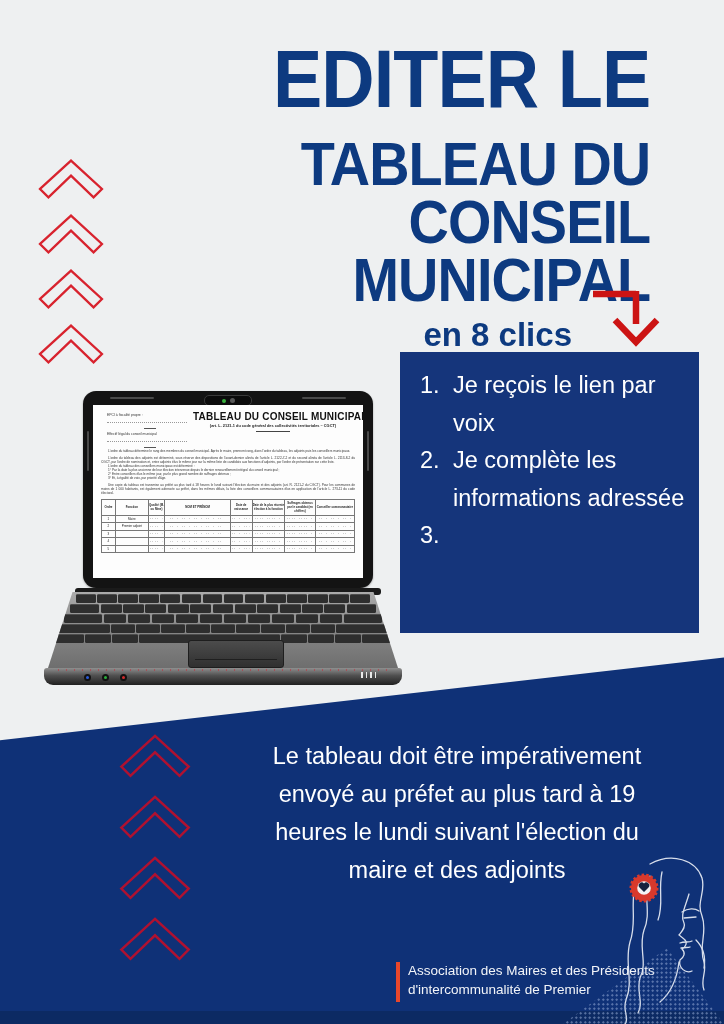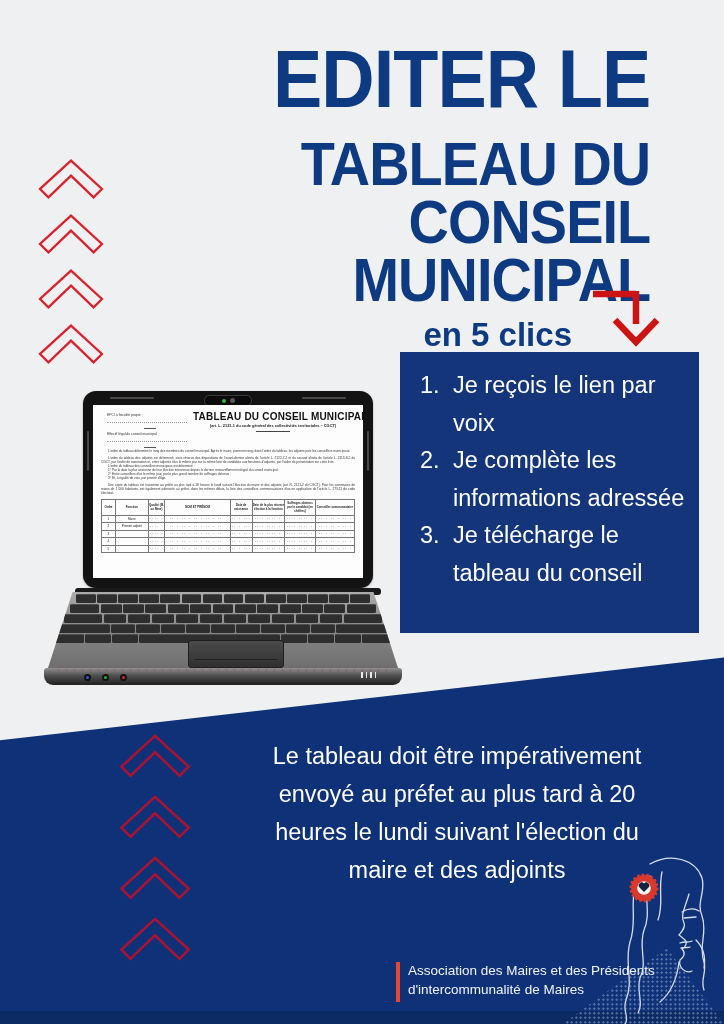--- a/index.html
+++ b/index.html
@@ -112,41 +112,40 @@
     <svg width="70" height="46">
         <use href="#chev"></use>
       </svg>
   </div>
 
   <div class="title-block">
     <div class="title-line t0">EDITER LE</div>
     <div class="title-line t1">TABLEAU DU</div>
     <div class="title-line t2">CONSEIL</div>
     <div class="title-line t3">MUNICIPAL</div>
-    <div class="subtitle">en 5 clics</div>
+    <div class="subtitle">en 8 clics</div>
   </div>
 
   <svg class="arrow-down" width="80" height="66" viewBox="0 0 80 66">
     <path d="M5,8 H48" stroke="var(--red,#cc1414)" stroke-width="6.5" fill="none"></path>
     <path d="M48,5 V38" stroke="var(--red,#cc1414)" stroke-width="6.5" fill="none"></path>
     <path d="M27,34 L48,56 L69,34" stroke="var(--red,#cc1414)" stroke-width="6.5" fill="none" stroke-linejoin="miter"></path>
   </svg>
 
   <div class="steps-panel">
     <div class="step">
       <span class="num">1.</span>
       <span class="txt">Je reçois le lien par voix</span>
     </div>
     <div class="step">
       <span class="num">2.</span>
       <span class="txt">Je complète les informations adressée</span>
     </div>
     <div class="step">
       <span class="num">3.</span>
-      <span class="txt">Je télécharge le tableau du conseil</span>
     </div>
   </div>
 
   <div class="laptop">
     <div class="screen">
       <div class="webcam">
           <i class="cam-green"></i>
           <i class="cam-gray"></i>
         </div>
       <i class="bezel-dash bd-tl"></i>
@@ -356,26 +355,26 @@
         <use href="#chev"></use>
       </svg>
     <svg width="74" height="50">
         <use href="#chev"></use>
       </svg>
     <svg width="74" height="50">
         <use href="#chev"></use>
       </svg>
   </div>
 
-  <div class="notice">Le tableau doit être impérativement envoyé au préfet au plus tard à 20 heures le lundi suivant l'élection du maire et des adjoints</div>
+  <div class="notice">Le tableau doit être impérativement envoyé au préfet au plus tard à 19 heures le lundi suivant l'élection du maire et des adjoints</div>
 
   <div class="logo-bar"></div>
   <div class="logo-lines">
     <div>Association des Maires et des Présidents</div>
-    <div>d'intercommunalité de Maires</div>
+    <div>d'intercommunalité de Premier</div>
   </div>
 
   <svg class="marianne" width="128" height="175" viewBox="0 0 128 175">
     <g fill="none" stroke="#e9edf5" stroke-width="1.3" opacity="0.92" stroke-linecap="round">
       <path d="M58,14 C80,2 104,10 110,28 C114,42 104,52 110,66 C116,82 106,96 112,112 C115,122 108,130 112,140"></path>
       <path d="M46,28 C36,52 46,70 38,92 C32,114 42,130 34,150 C30,162 38,168 33,174"></path>
       <path d="M58,26 C50,46 60,62 52,80 C46,98 56,112 48,128 C44,142 52,152 46,163"></path>
       <path d="M70,22 C66,40 72,54 66,70"></path>
       <path d="M97,44 C93,58 88,66 92,73 C94,77 90,81 87,85 L92,89 C96,92 94,97 90,99 C94,103 92,107 88,110 C86,118 94,124 100,121"></path>
       <path d="M90,62 C96,58 103,58 107,61"></path>

